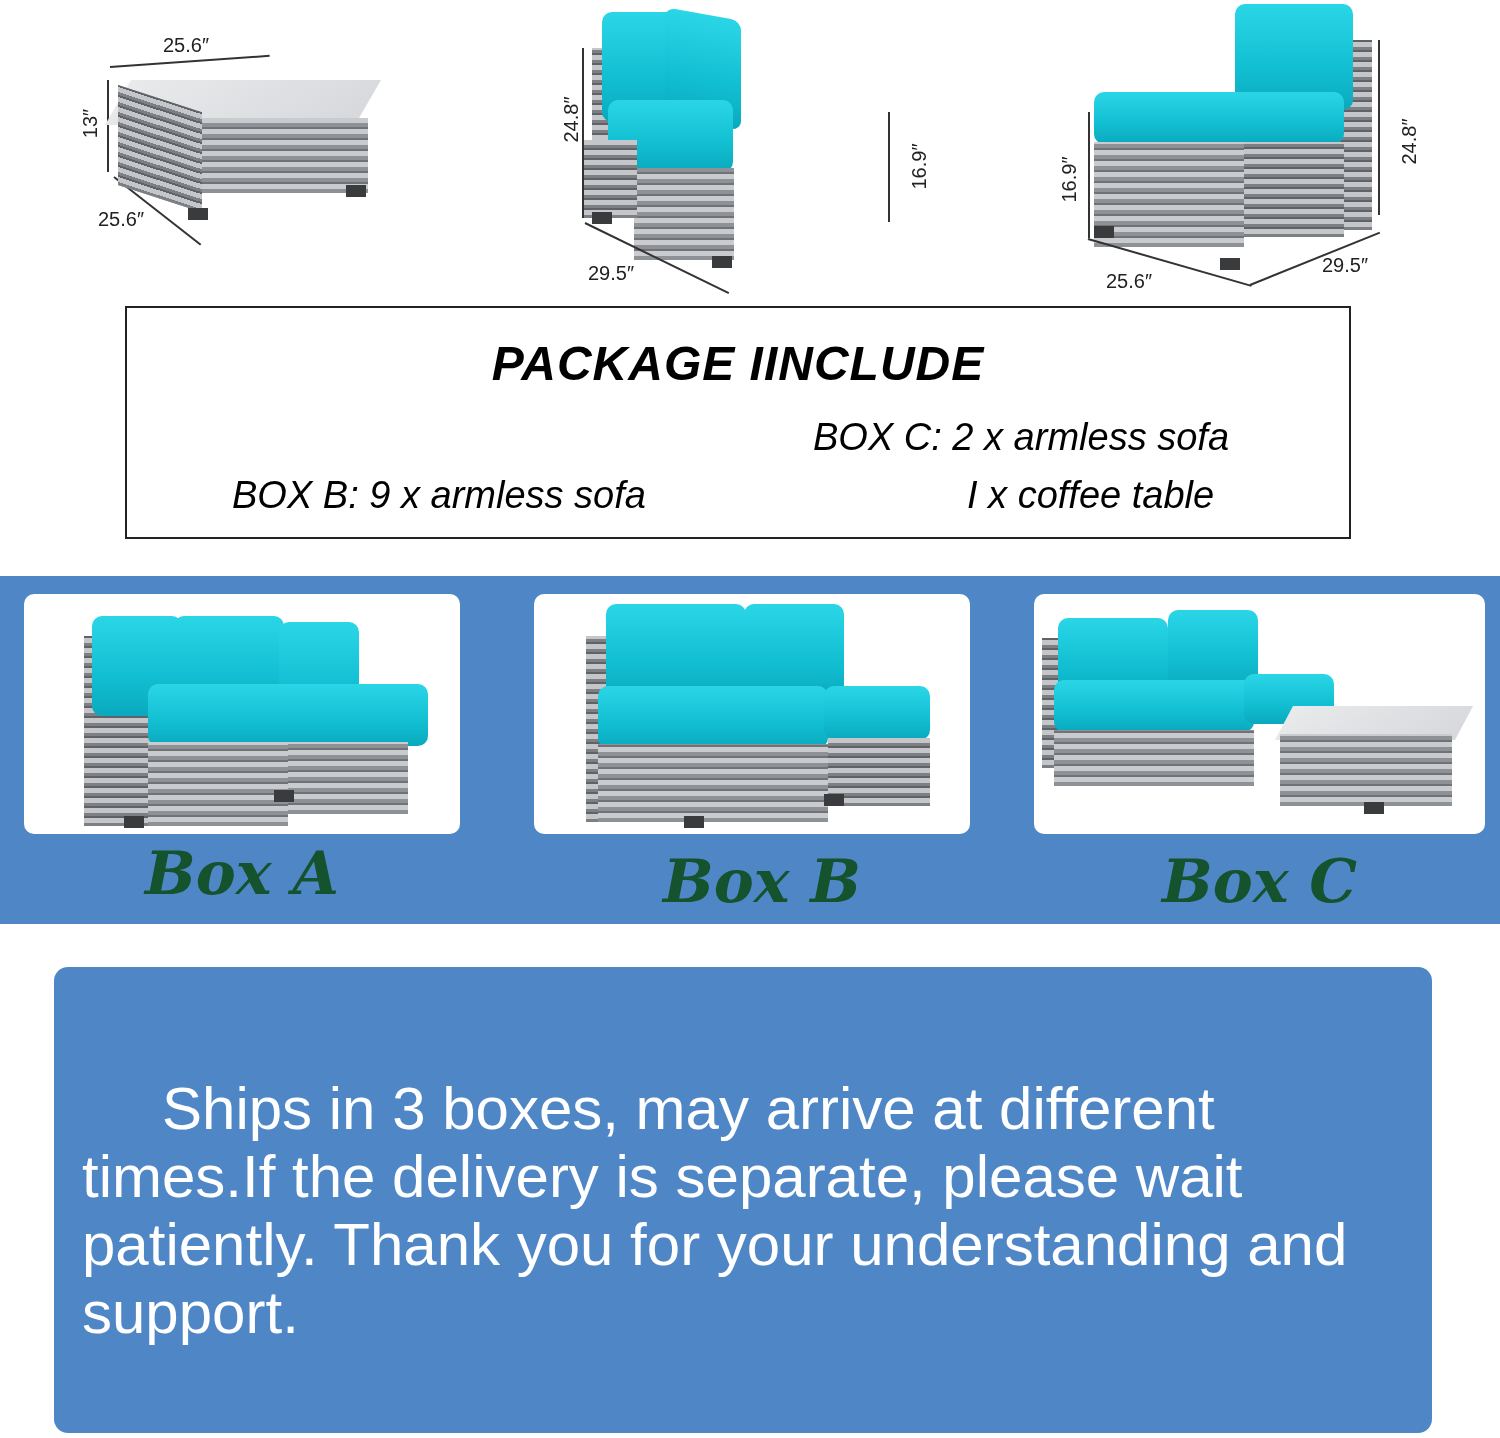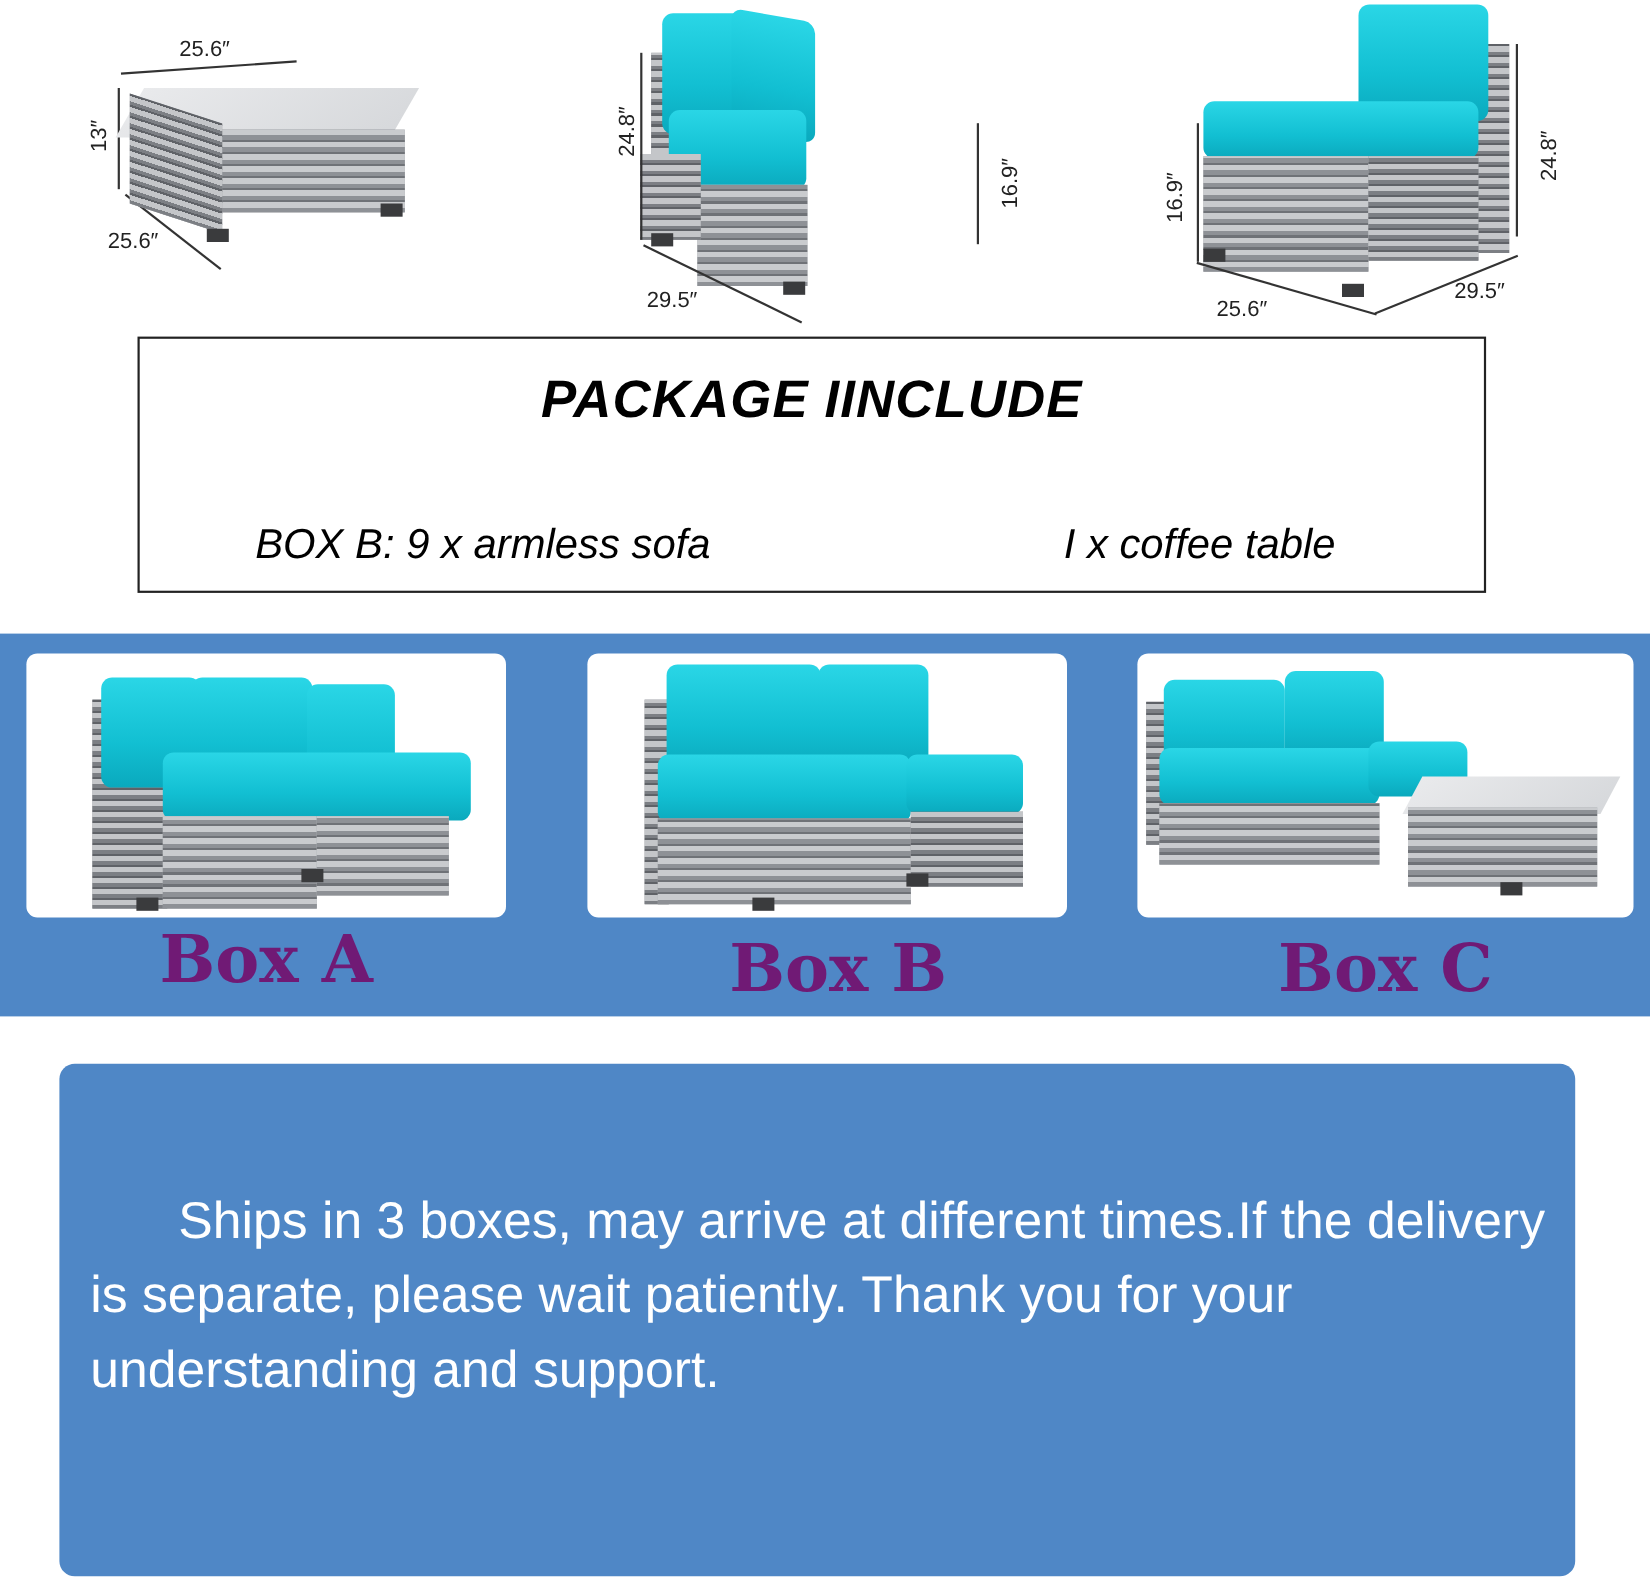--- a/index.html
+++ b/index.html
@@ -19,24 +19,24 @@
   .cushion { background:linear-gradient(180deg,#2ad6e6 0%,#12bfd2 60%,#0aa9bd 100%); border-radius:10px; }
   .glass { background:linear-gradient(135deg,#e9eaec,#d6d8db); }
   .foot { position:absolute; width:20px; height:12px; background:#3a3b3d; }
 
   .pkg-box { position:absolute; left:125px; top:306px; width:1226px; height:233px; border:2px solid #222; box-sizing:border-box; background:#fff; }
   .pkg-title { position:absolute; left:0; width:100%; top:28px; text-align:center; font-size:48px; font-weight:bold; font-style:italic; letter-spacing:1px; color:#000; }
   .pkg-line { position:absolute; font-size:38px; font-style:italic; color:#000; white-space:nowrap; }
 
   .band { position:absolute; left:0; top:576px; width:1500px; height:348px; background:#4f87c6; }
   .card { position:absolute; top:594px; height:240px; background:#fff; border-radius:10px; overflow:hidden; }
-  .box-label { position:absolute; top:838px; font-family:"DejaVu Serif", serif; font-weight:bold; font-size:60px; color:#701a75; text-align:center; }
+  .box-label { position:absolute; top:838px; font-family:"DejaVu Serif", serif; font-weight:bold; font-size:60px; color:#14532d; text-align:center;font-style:italic; }
 
   .note { position:absolute; left:54px; top:967px; width:1378px; height:466px; background:#4f87c6; border-radius:14px; }
-  .note-text { position:absolute; left:28px; top:108px; width:1340px; font-size:47px; line-height:68px; color:#fff; }
+  .note-text { position:absolute; left:28px; top:108px; width:1340px; font-size:60px; line-height:68px; color:#fff; }
 </style>
 </head>
 <body>
 
 <div class="abs" style="left:0;top:0;width:1500px;height:300px;padding-left:16px;">
 
   <div class="abs" style="left:0;top:0;width:420px;height:300px;">
     <div class="dim" style="left:163px;top:34px;">25.6″</div>
     <div class="line" style="left:110px;top:66px;width:160px;height:2px;transform:rotate(-4deg);transform-origin:left;"></div>
     <div class="dim rot" style="left:76px;top:112px;">13″</div>
@@ -83,20 +83,21 @@
     <div class="dim" style="left:66px;top:270px;">25.6″</div>
     <div class="line" style="left:48px;top:238px;width:170px;height:2px;transform:rotate(16deg);transform-origin:left;"></div>
     <div class="dim" style="left:282px;top:254px;">29.5″</div>
     <div class="line" style="left:210px;top:284px;width:140px;height:2px;transform:rotate(-22deg);transform-origin:left;"></div>
   </div>
 </div>
 
 <div class="pkg-box">
   <div class="pkg-title">PACKAGE IINCLUDE</div>
   <div class="pkg-line" style="left:105px;top:166px;">BOX B: 9 x armless sofa</div>
+  <div class="pkg-line" style="left:686px;top:108px;">BOX C: 2 x armless sofa</div>
   <div class="pkg-line" style="left:840px;top:166px;">I x coffee table</div>
 </div>
 
 <div class="band"></div>
 
 <div class="card" style="left:24px;width:436px;">
   <div class="abs wicker2" style="left:60px;top:42px;width:68px;height:190px;"></div>
   <div class="abs cushion" style="left:68px;top:22px;width:90px;height:100px;"></div>
   <div class="abs cushion" style="left:150px;top:22px;width:110px;height:100px;"></div>
   <div class="abs cushion" style="left:255px;top:28px;width:80px;height:110px;"></div>

